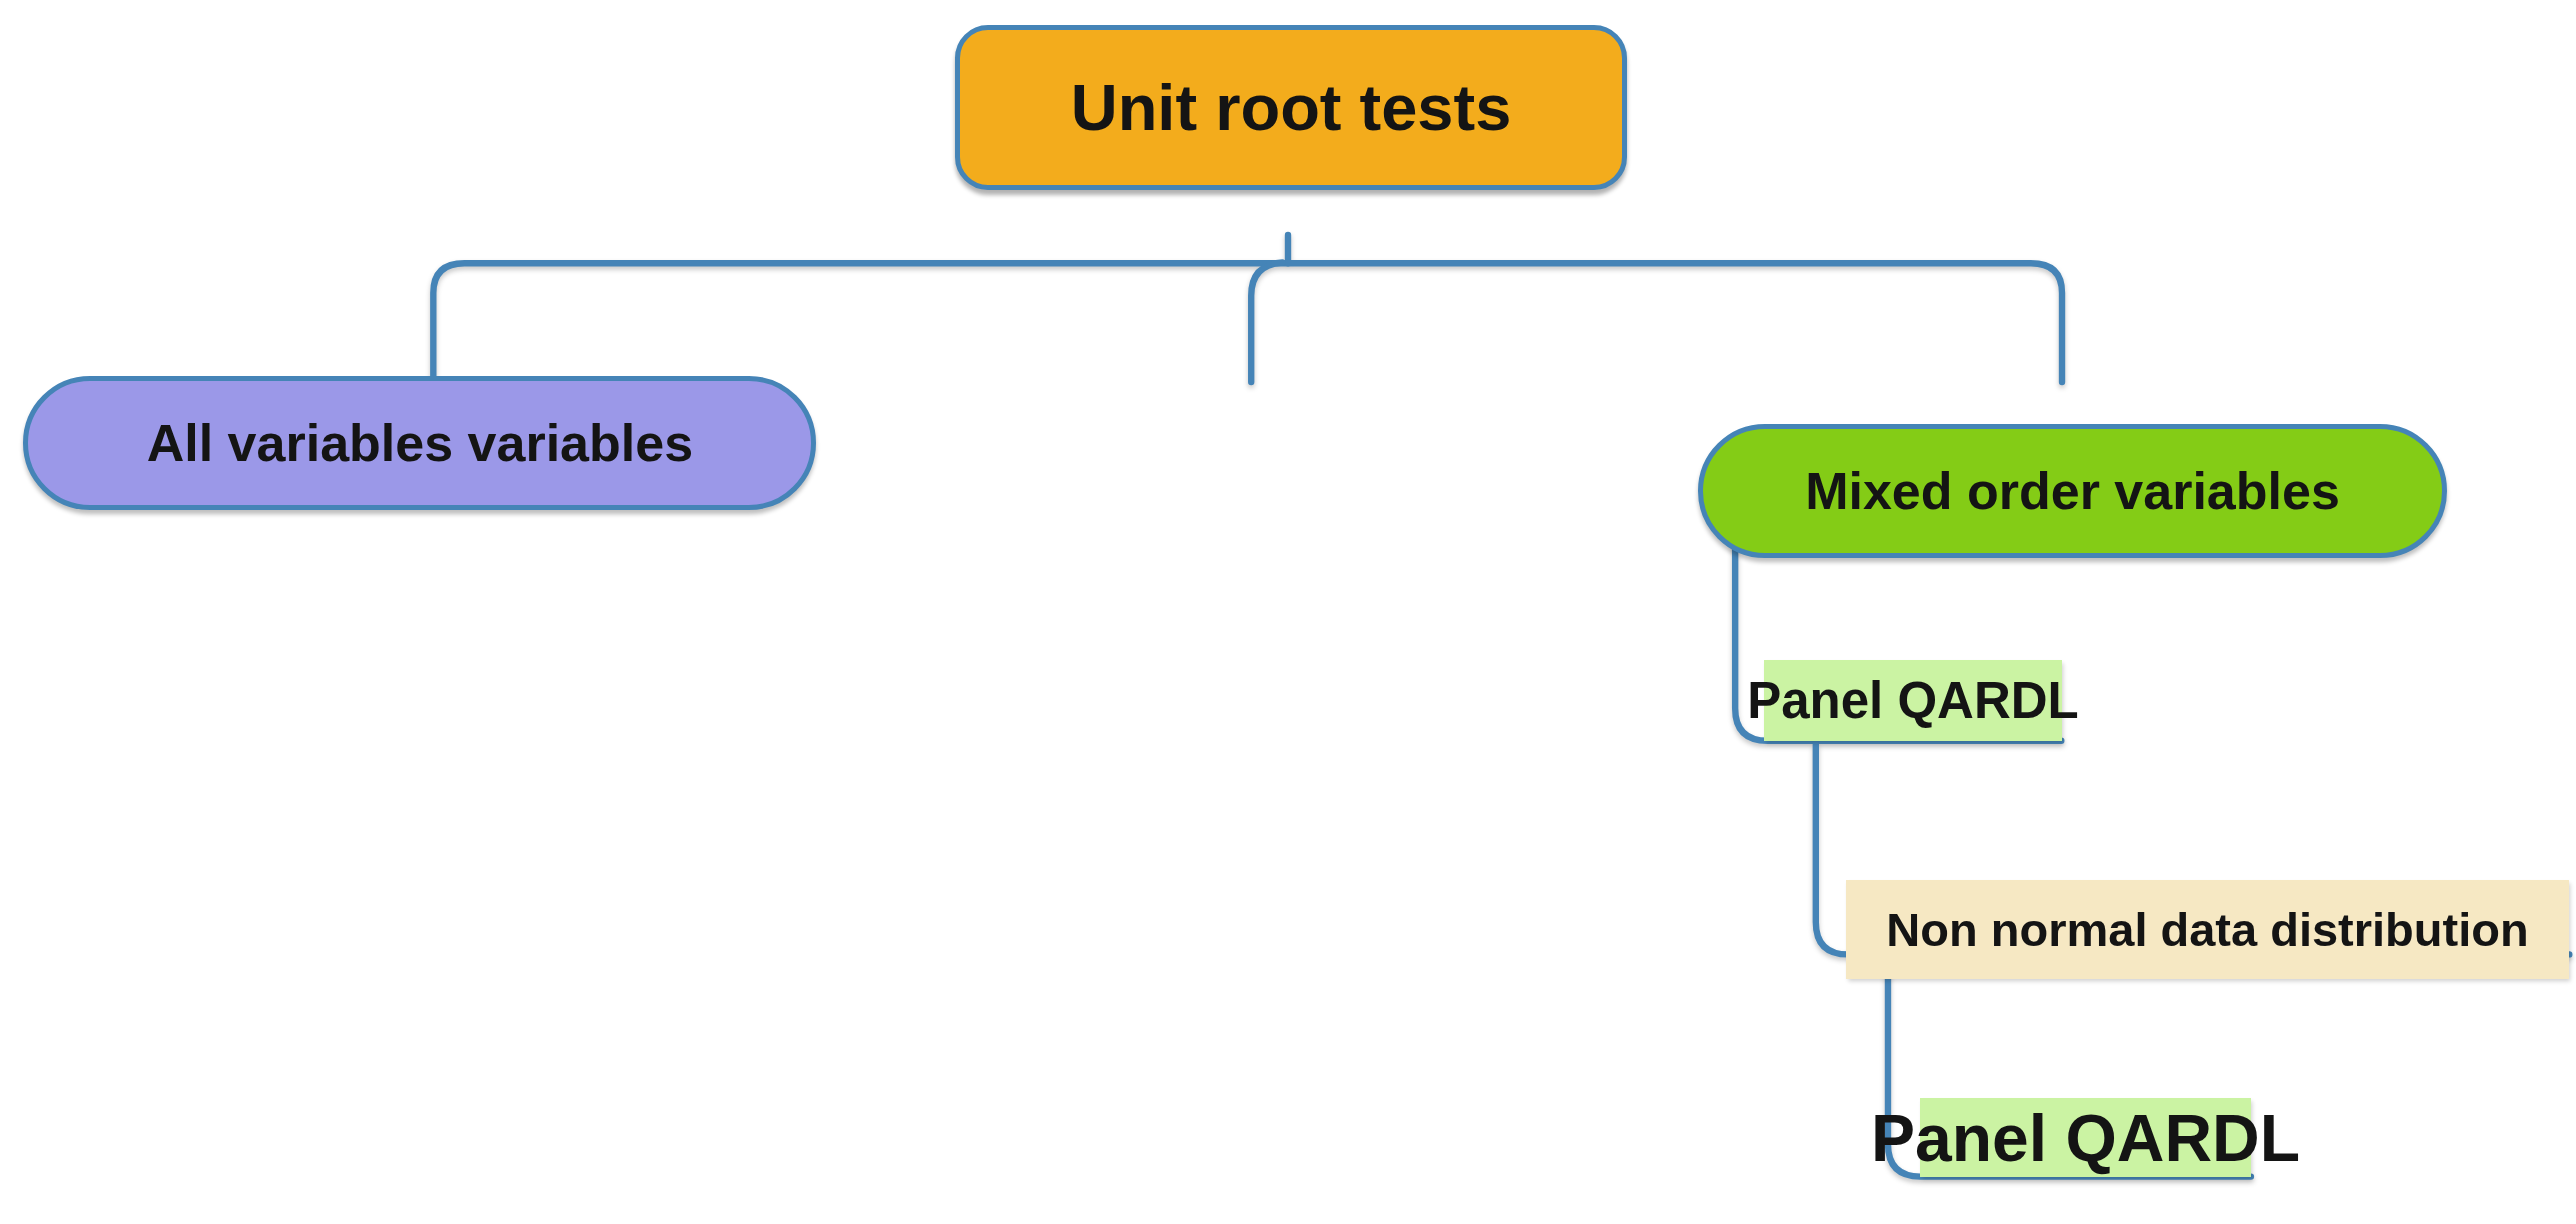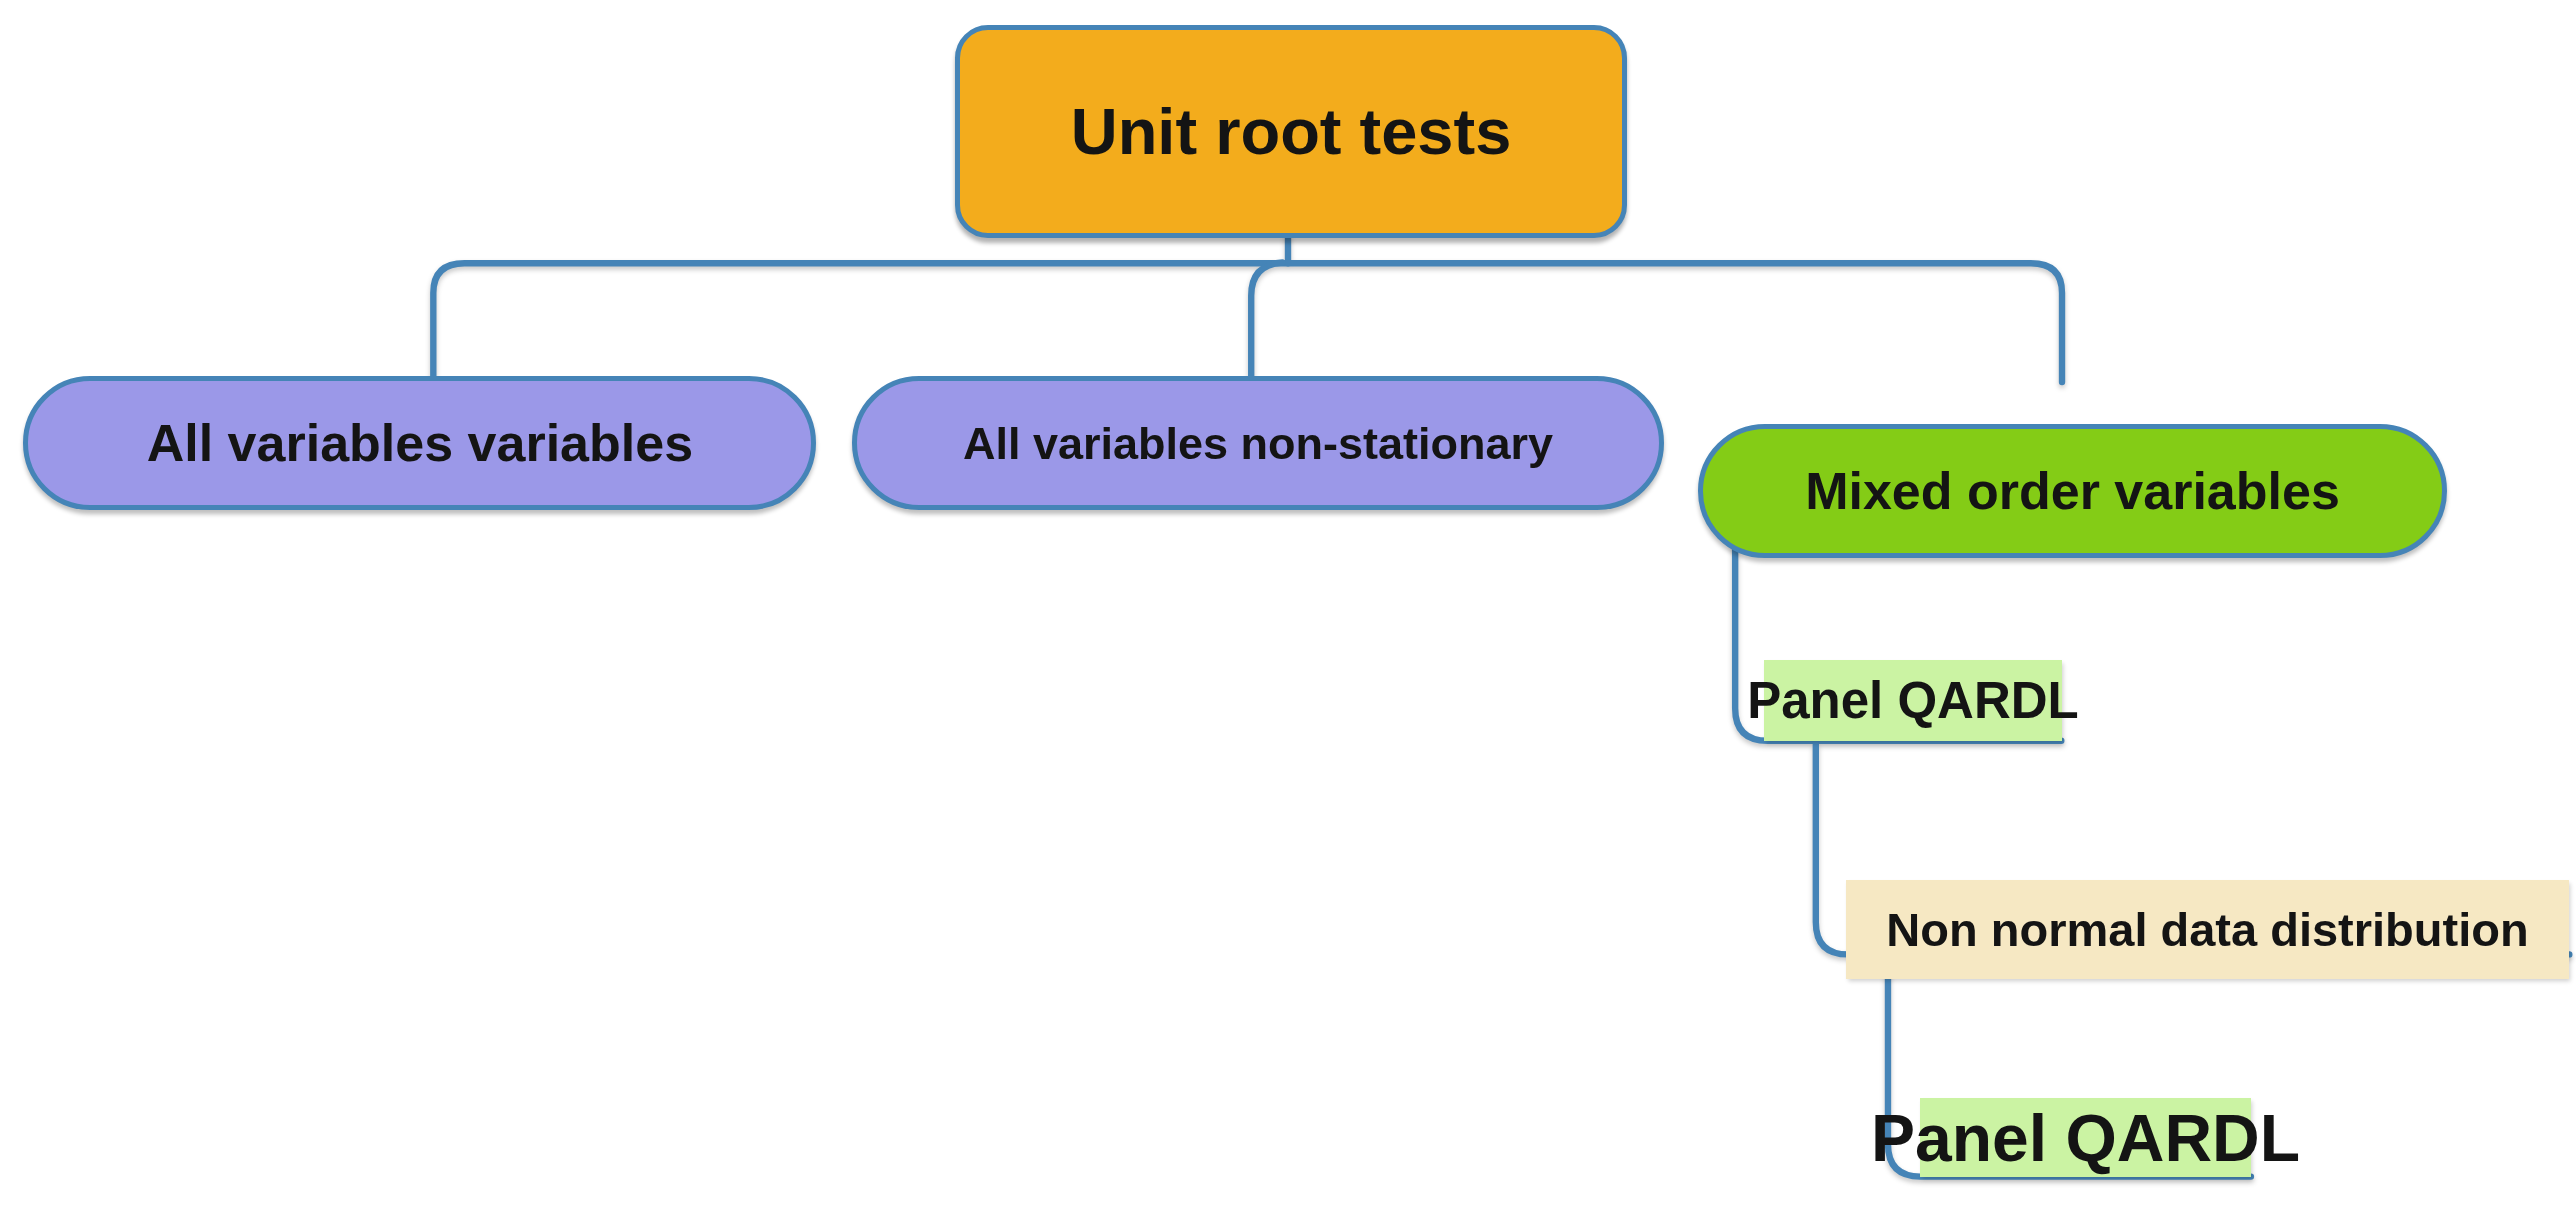--- a/index.html
+++ b/index.html
@@ -35,21 +35,21 @@
     color: #141414;
     text-align: center;
     white-space: nowrap;
     line-height: 1;
   }
   
   .node-root {
     left: 955px;
     top: 25px;
     width: 672px;
-    height: 213px;
+    height: 165px;
     border-radius: 33px;
     border: 5.7px solid #4584B7;
     font-size: 65px;
     box-shadow: 0 5px 4.2px rgba(0,0,0,0.30);
   }
   
   .node-branch {
     top: 376px;
     height: 134px;
     border-radius: 67px;
@@ -89,23 +89,20 @@
   </svg>
 
   <div class="node node-root" style="background-color: rgb(243, 172, 28);">
     <span>Unit root tests</span>
   </div>
 
   <div class="node node-branch node-branch-1" style="background-color: rgb(155, 152, 232);">
     <span>All variables variables</span>
   </div>
 
-  <div class="node node-branch node-branch-2" style="background-color: rgb(155, 152, 232);">
-    <span>All variables non-stationary</span>
-  </div>
 
   <div class="node node-branch node-branch-3" style="background-color: #84cc16; margin-top: 48px;">
     <span>Mixed order variables</span>
   </div>
 
   <div class="node node-leaf node-leaf-ardl" style="background-color: rgb(203, 243, 163);">
     <span>Panel QARDL</span>
   </div>
 
   <div class="node node-leaf node-leaf-tan" style="background-color: rgb(246, 232, 195);">

